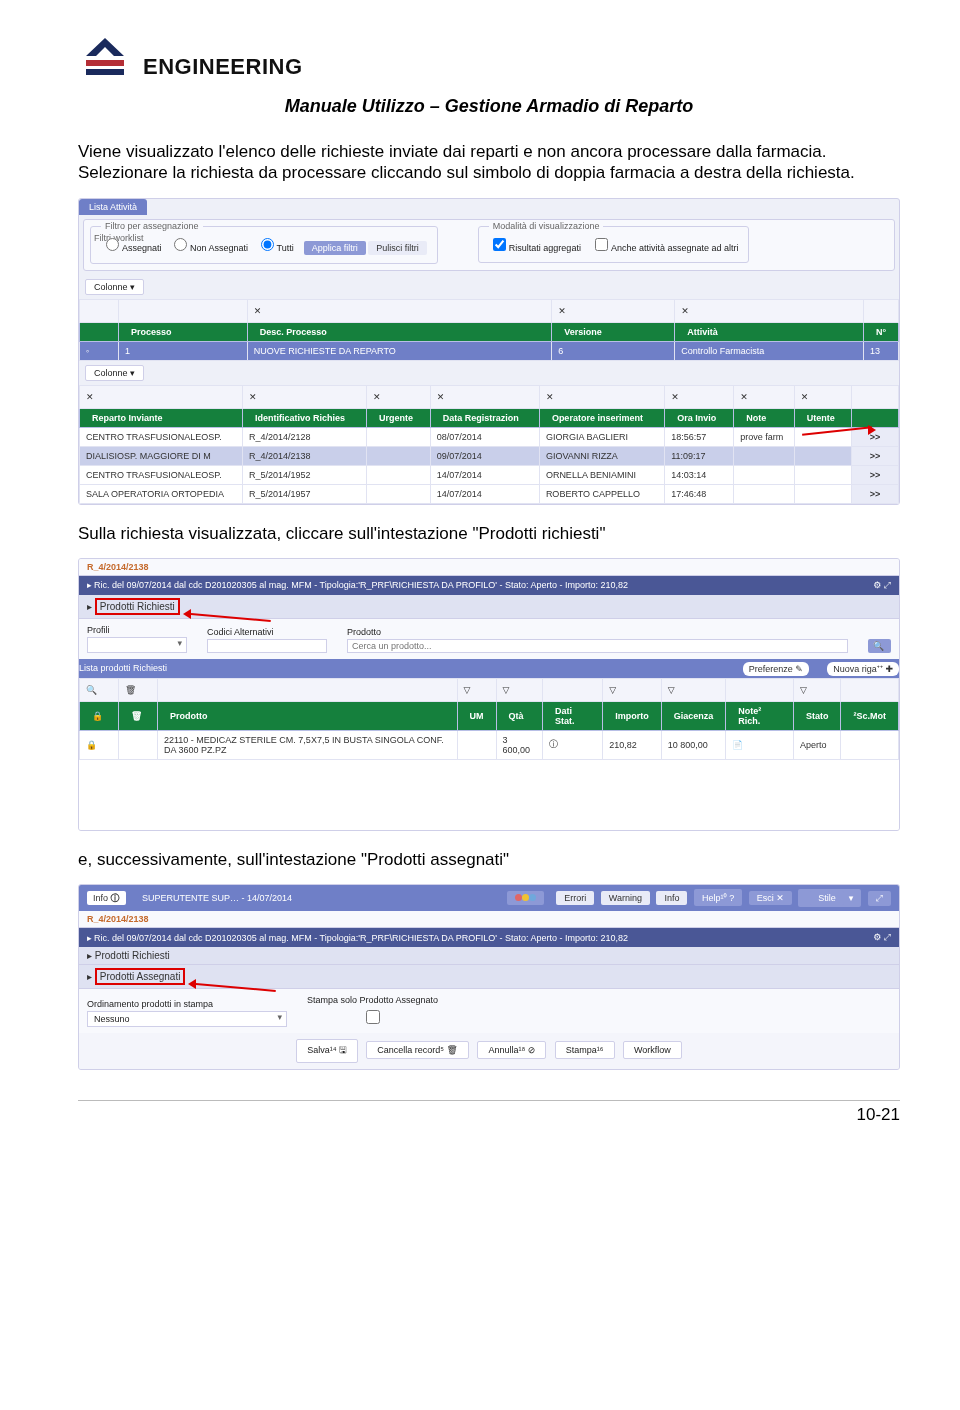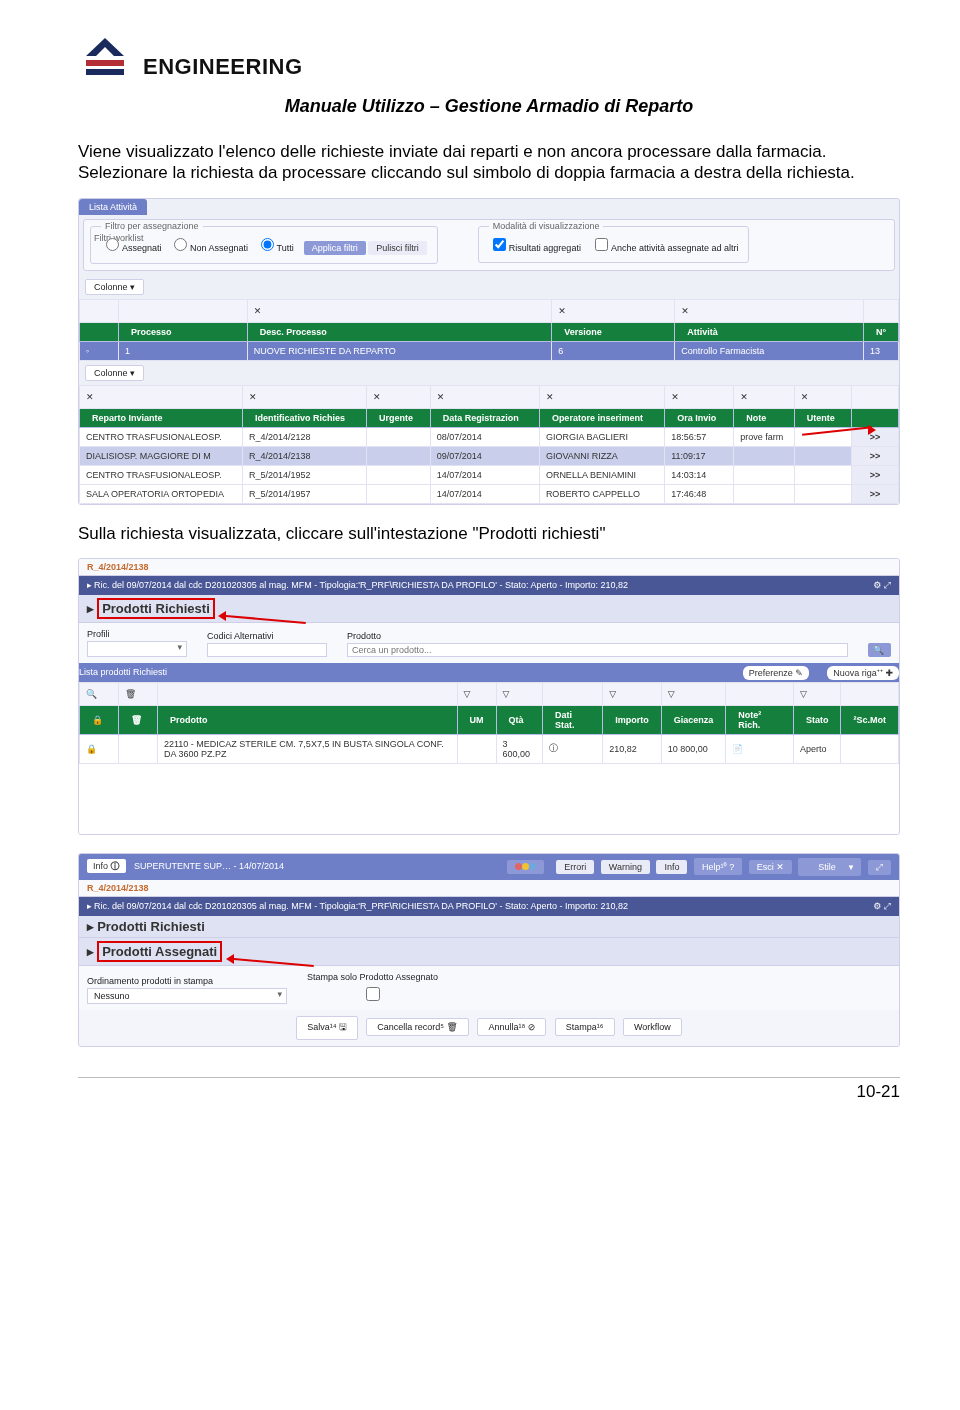--- a/index.html
+++ b/index.html
@@ -162,24 +162,24 @@
   .crumb {
     background: #f8f9fd;
     color: #c56a2c;
     font-size: 9px;
     font-weight: bold;
     padding: 3px 8px;
     border-bottom: 1px solid #cfcfe8;
   }
   .panel-sub {
     background: #dfe2f2;
-    font-size: 13px;
+    font-size: 10px;
     padding: 3px 8px;
     color: #333;
-    font-weight: bold;
+    font-weight: normal;
     border-bottom: 1px solid #cfcfe8;
   }
   .redbox {
     border: 2px solid #d00;
     padding: 1px 3px;
     display: inline-block;
   }
   .red-arrow2 {
     position: relative;
     display: inline-block;
@@ -533,25 +533,26 @@
             <td>10 800,00</td>
         <td>📄</td>
         <td>Aperto</td>
             <td></td>
       </tr>
     </tbody>
       </table>
     <div style="height:70px;background:#fff"></div>
   </div>
 
+  <p class="body-text">e, successivamente, sull'intestazione "Prodotti assegnati"</p>
 
   <div class="sshot">
     <div class="toolbar-dark">
       <span>
-        <span style="background:#fff;color:#333;padding:2px 6px;border-radius:2px;margin-right:6px"><span>Info</span> <b>ⓘ</b></span>
+        <span style="background:#fff;color:#333;padding:2px 6px;border-radius:2px;margin-right:14px"><span>Info</span> <b>ⓘ</b></span>
         <span>SUPERUTENTE SUP… - 14/07/2014</span>
       </span>
       <span class="btns">
         <span class="statusdots"><i class="dot r"></i><i class="dot y"></i><i class="dot b"></i></span>
         <span class="light">Errori</span>
         <span class="light">Warning</span>
         <span class="light">Info</span>
         <span>Help¹⁰ ?</span>
         <span>Esci ✕</span>
         <span><span>Stile</span> &nbsp;▾</span>

